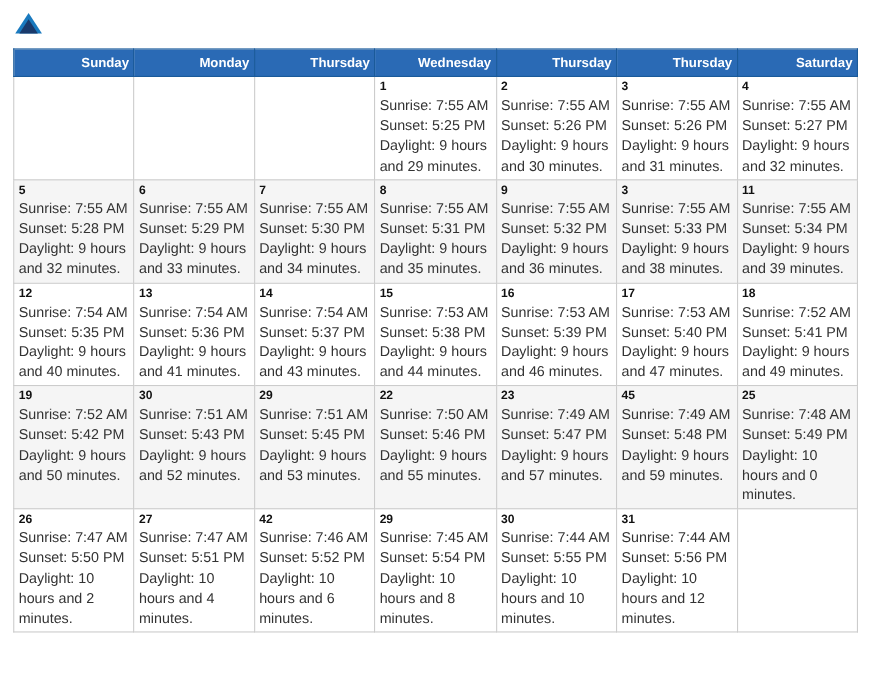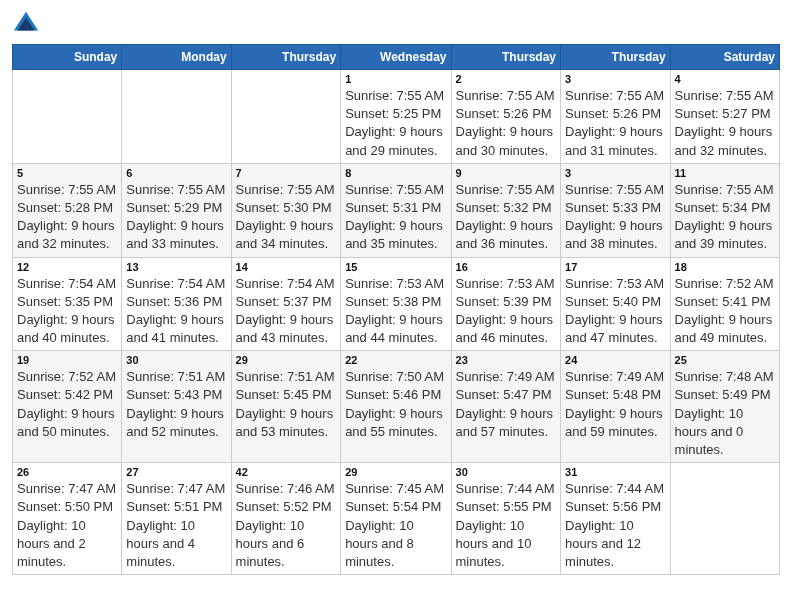--- a/index.html
+++ b/index.html
@@ -224,21 +224,21 @@
           </td>
           <td>
             <div class="cell-day">22</div>
             <div class="cell-info">Sunrise: 7:50 AM<br>Sunset: 5:46 PM<br>Daylight: 9 hours and 55 minutes.</div>
           </td>
           <td>
             <div class="cell-day">23</div>
             <div class="cell-info">Sunrise: 7:49 AM<br>Sunset: 5:47 PM<br>Daylight: 9 hours and 57 minutes.</div>
           </td>
           <td>
-            <div class="cell-day">24</div>
+            <div class="cell-day">45</div>
             <div class="cell-info">Sunrise: 7:49 AM<br>Sunset: 5:48 PM<br>Daylight: 9 hours and 59 minutes.</div>
           </td>
           <td>
             <div class="cell-day">25</div>
             <div class="cell-info">Sunrise: 7:48 AM<br>Sunset: 5:49 PM<br>Daylight: 10 hours and 0 minutes.</div>
           </td>
         </tr>
         <tr>
           <td>
             <div class="cell-day">26</div>

